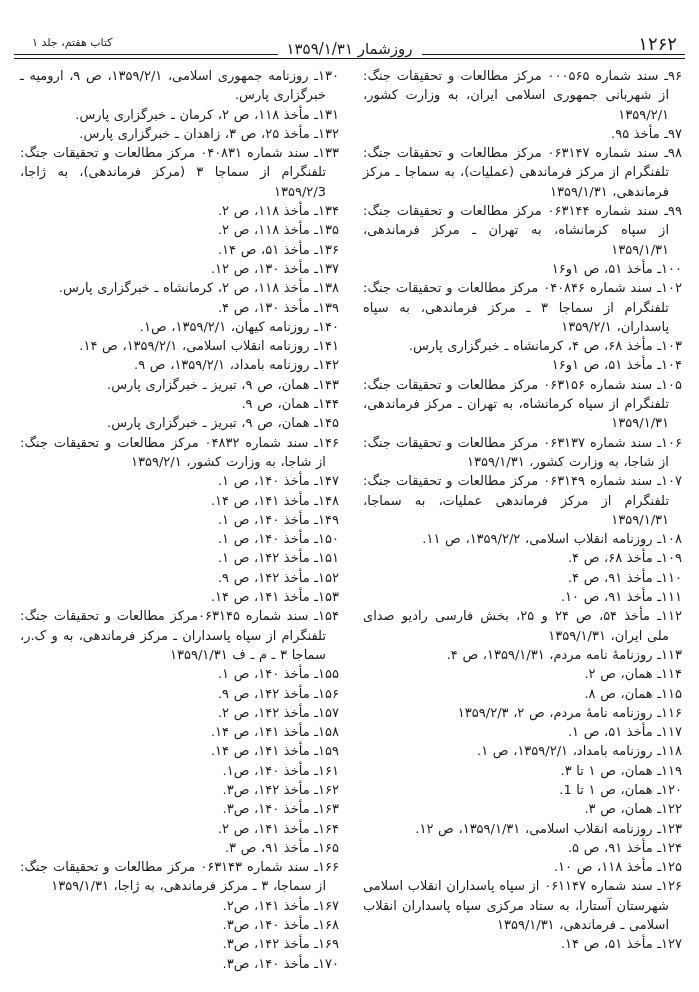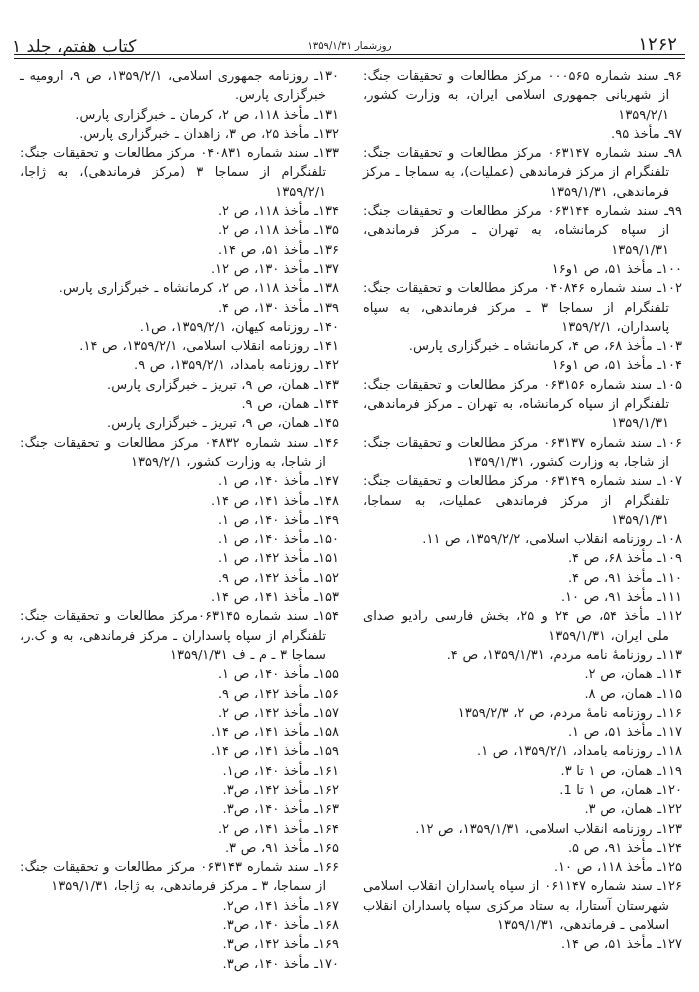--- a/index.html
+++ b/index.html
@@ -35,32 +35,32 @@
     position: absolute;
     top: 33px;
     right: 22px;
     font-size: 18px;
     letter-spacing: 1px;
     direction: rtl;
   }
   .book-title {
     position: absolute;
     top: 36px;
-    left: 12px;
-    font-size: 17px;
+    left: 32px;
+    font-size: 11px;
     direction: rtl;
   }
   .center-title {
     position: absolute;
     top: 40px;
     left: 50%;
     transform: translateX(-50%);
     background: #ffffff;
     padding: 0 9px;
-    font-size: 10px;
+    font-size: 15px;
     white-space: nowrap;
     direction: rtl;
     z-index: 2;
   }
   
   .columns {
     position: absolute;
     top: 66px;
     left: 20px;
     right: 17px;
@@ -127,21 +127,21 @@
         <p class="ref">۱۲۳ـ روزنامه انقلاب اسلامی، ۱۳۵۹/۱/۳۱، ص ۱۲.</p>
         <p class="ref">۱۲۴ـ مأخذ ۹۱، ص ۵.</p>
         <p class="ref">۱۲۵ـ مأخذ ۱۱۸، ص ۱۰.</p>
         <p class="ref">۱۲۶ـ سند شماره ۰۶۱۱۴۷ از سپاه پاسداران انقلاب اسلامی شهرستان آستارا، به ستاد مرکزی سپاه پاسداران انقلاب اسلامی ـ فرماندهی، ۱۳۵۹/۱/۳۱</p>
         <p class="ref">۱۲۷ـ مأخذ ۵۱، ص ۱۴.</p>
       </section>
     <section class="col">
         <p class="ref">۱۳۰ـ روزنامه جمهوری اسلامی، ۱۳۵۹/۲/۱، ص ۹، ارومیه ـ خبرگزاری پارس.</p>
         <p class="ref">۱۳۱ـ مأخذ ۱۱۸، ص ۲، کرمان ـ خبرگزاری پارس.</p>
         <p class="ref">۱۳۲ـ مأخذ ۲۵، ص ۳، زاهدان ـ خبرگزاری پارس.</p>
-        <p class="ref">۱۳۳ـ سند شماره ۰۴۰۸۳۱ مرکز مطالعات و تحقیقات جنگ: تلفنگرام از سماجا ۳ (مرکز فرماندهی)، به ژاجا، ۱۳۵۹/۲/۱</p>
+        <p class="ref">۱۳۳ـ سند شماره ۰۴۰۸۳۱ مرکز مطالعات و تحقیقات جنگ: تلفنگرام از سماجا ۳ (مرکز فرماندهی)، به ژاجا، ۱۳۵۹/۲/3</p>
         <p class="ref">۱۳۴ـ مأخذ ۱۱۸، ص ۲.</p>
         <p class="ref">۱۳۵ـ مأخذ ۱۱۸، ص ۲.</p>
         <p class="ref">۱۳۶ـ مأخذ ۵۱، ص ۱۴.</p>
         <p class="ref">۱۳۷ـ مأخذ ۱۳۰، ص ۱۲.</p>
         <p class="ref">۱۳۸ـ مأخذ ۱۱۸، ص ۲، کرمانشاه ـ خبرگزاری پارس.</p>
         <p class="ref">۱۳۹ـ مأخذ ۱۳۰، ص ۴.</p>
         <p class="ref">۱۴۰ـ روزنامه کیهان، ۱۳۵۹/۲/۱، ص۱.</p>
         <p class="ref">۱۴۱ـ روزنامه انقلاب اسلامی، ۱۳۵۹/۲/۱، ص ۱۴.</p>
         <p class="ref">۱۴۲ـ روزنامه بامداد، ۱۳۵۹/۲/۱، ص ۹.</p>
         <p class="ref">۱۴۳ـ همان، ص ۹، تبریز ـ خبرگزاری پارس.</p>

